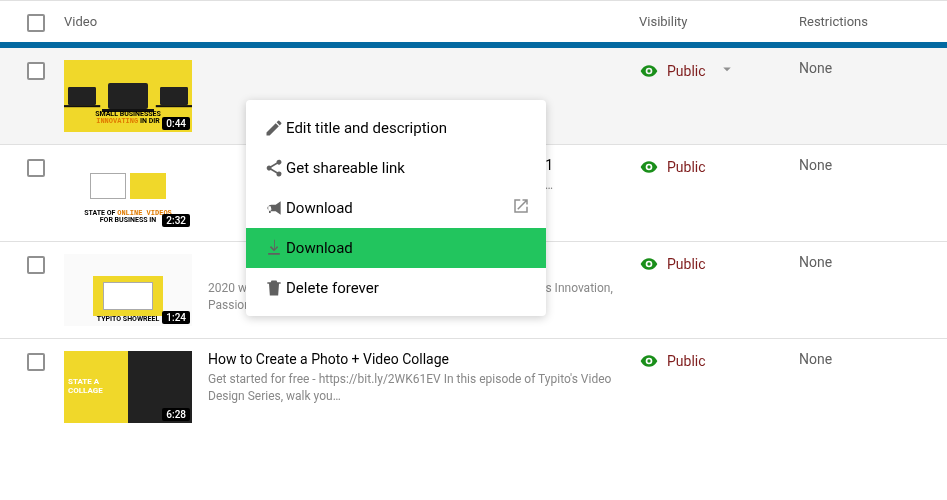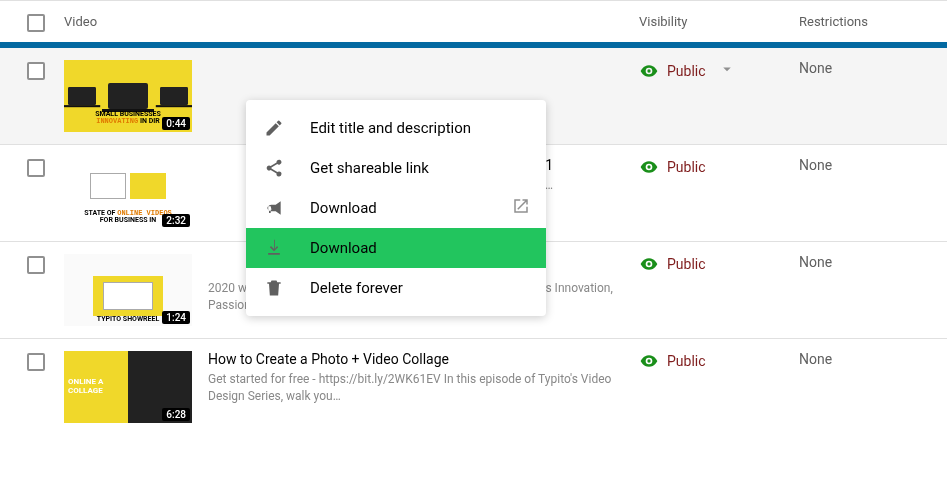--- a/index.html
+++ b/index.html
@@ -15,21 +15,21 @@
   .checkbox { width: 18px; height: 18px; border: 2px solid #909090; border-radius: 2px; background: #fff; cursor: pointer; }
   .thumb { position: relative; width: 128px; height: 72px; background: #eee; flex-shrink: 0; overflow: hidden; }
   .duration { position: absolute; right: 2px; bottom: 2px; background: #000; color: #fff; font-size: 10px; font-weight: 500; padding: 1px 4px; border-radius: 2px; }
   .video-text { flex: 1; min-width: 0; padding-right: 16px; }
   .video-title { font-size: 14px; color: #030303; margin-bottom: 4px; }
   .video-desc { font-size: 12px; color: #888; line-height: 1.4; display: -webkit-box; -webkit-line-clamp: 2; -webkit-box-orient: vertical; overflow: hidden; }
   .vis-icon { color: #1a8f1a; display: inline-flex; }
   .vis-text { color: #7f1d1d; }
   .dropdown-caret { color: #909090; margin-left: 4px; cursor: pointer; }
   .menu { position: absolute; left: 246px; top: 100px; width: 300px; background: #fff; border-radius: 4px; box-shadow: 0 2px 10px rgba(0,0,0,0.2); padding: 8px 0; z-index: 10; }
-  .menu-item { display: flex; align-items: center; height: 40px; padding: 0 16px; cursor: pointer; color: #030303; font-size: 15px; gap: 24px; }
+  .menu-item { display: flex; align-items: center; height: 40px; padding: 0 16px; cursor: pointer; color: #030303; font-size: 15px; }
   .menu-item.highlight { background: #22c55e; }
   .menu-item .m-icon { width: 24px; color: #606060; display: inline-flex; justify-content: center; }
   .external-icon { margin-left: auto; color: #909090; }
   
   .t1 { background: linear-gradient(#f0d82a,#f0d82a); display:flex; align-items:center; justify-content:center; }
   .t2 { background: #fff; display:flex; align-items:center; justify-content:center; }
   .t3 { background: #fafafa; display:flex; align-items:flex-end; justify-content:center; }
   .t4 { background: linear-gradient(90deg,#f0d82a 50%, #222 50%); display:flex; align-items:center; justify-content:flex-start; }
   .thumb-label { font-size: 7px; font-weight: 700; text-align: center; color: #000; line-height:1.1; }
   .thumb-label .orange { color: #e07a00; font-family: Liberation Mono, monospace; }
@@ -143,21 +143,21 @@
   <div class="col-restrictions">None</div>
 </div>
 
 <div class="row" style="border-bottom:none;">
   <div class="col-check">
     <div class="checkbox"></div>
   </div>
   <div class="col-video">
     <div class="thumb t4">
       <div class="t4-text">
-        <span>ONLINE A</span><br>
+        <span>STATE A</span><br>
         <span>COLLAGE</span>
       </div>
       <span class="duration">6:28</span>
     </div>
     <div class="video-text">
       <div class="video-title">How to Create a Photo + Video Collage</div>
       <div class="video-desc">Get started for free - https://bit.ly/2WK61EV In this episode of Typito's Video Design Series, walk you…</div>
     </div>
   </div>
   <div class="col-visibility">

